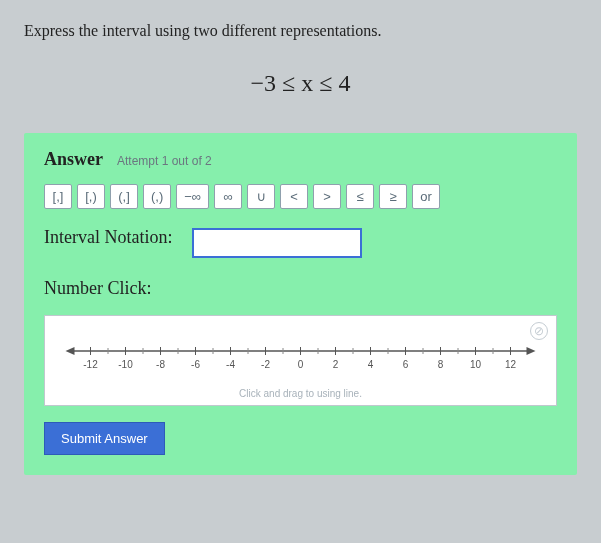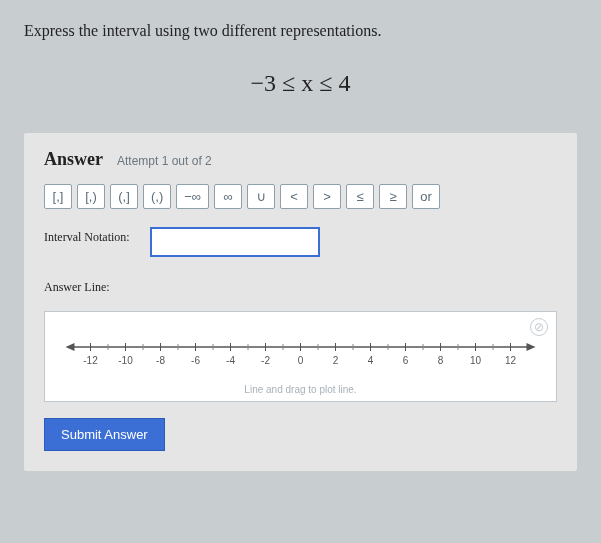--- a/index.html
+++ b/index.html
@@ -17,21 +17,21 @@
     margin-bottom: 28px;
     font-family: Georgia, serif;
   }
   .expression {
     text-align: center;
     font-size: 24px;
     font-family: 'Times New Roman', serif;
     margin-bottom: 36px;
   }
   .answer-card {
-    background: #e5e5e5;
+    background: #86efac;
     padding: 16px 20px 20px 20px;
     border-radius: 2px;
   }
   .answer-header {
     margin-bottom: 14px;
   }
   .answer-label {
     font-size: 18px;
     font-weight: bold;
     font-family: Georgia, serif;
@@ -54,21 +54,21 @@
     padding: 4px 7px;
     font-size: 13px;
     font-family: Arial, sans-serif;
     cursor: pointer;
     min-width: 28px;
     text-align: center;
     color: #5a6b78;
     border-radius: 2px;
   }
   .row-label {
-    font-size: 12px;
+    font-size: 18px;
     font-family: Georgia, serif;
     margin-bottom: 10px;
     display: inline-block;
   }
   .notation-row {
     display: flex;
     align-items: center;
     gap: 20px;
     margin-bottom: 20px;
   }
@@ -153,21 +153,21 @@
     <button class="sym-btn">≥</button>
     <button class="sym-btn">or</button>
   </div>
 
   <div class="notation-row">
     <span class="row-label">Interval Notation:</span>
     <input class="notation-input" value="" style="">
   </div>
 
   <div>
-    <span class="row-label">Answer Line:</span>
+    <span class="row-label">Number Click:</span>
     <div class="numberline-box">
       <div class="nl-clear">⊘</div>
       <svg class="nl-svg" viewBox="0 0 480 50">
         <line x1="10" y1="15" x2="470" y2="15" stroke="#555" stroke-width="1.5"></line>
         <polygon points="5,15 14,11 14,19" fill="#555"></polygon>
         <polygon points="475,15 466,11 466,19" fill="#555"></polygon>
         <g id="ticks">
             <line x1="30" x2="30" y1="11" y2="19" stroke="#555" stroke-width="1"></line>
             <line x1="47.5" x2="47.5" y1="12" y2="18" stroke="#888" stroke-width="1"></line>
             <text x="30" y="32" class="tick-label">-12</text>
@@ -201,18 +201,18 @@
             <line x1="380" x2="380" y1="11" y2="19" stroke="#555" stroke-width="1"></line>
             <line x1="397.5" x2="397.5" y1="12" y2="18" stroke="#888" stroke-width="1"></line>
             <text x="380" y="32" class="tick-label">8</text>
             <line x1="415" x2="415" y1="11" y2="19" stroke="#555" stroke-width="1"></line>
             <line x1="432.5" x2="432.5" y1="12" y2="18" stroke="#888" stroke-width="1"></line>
             <text x="415" y="32" class="tick-label">10</text>
             <line x1="450" x2="450" y1="11" y2="19" stroke="#555" stroke-width="1"></line>
             <text x="450" y="32" class="tick-label">12</text>
           </g>
       </svg>
-      <div class="nl-hint">Line and drag to plot line.</div>
+      <div class="nl-hint">Click and drag to using line.</div>
     </div>
   </div>
 
   <button class="submit-btn">Submit Answer</button>
 </div>
 
 </body></html>

